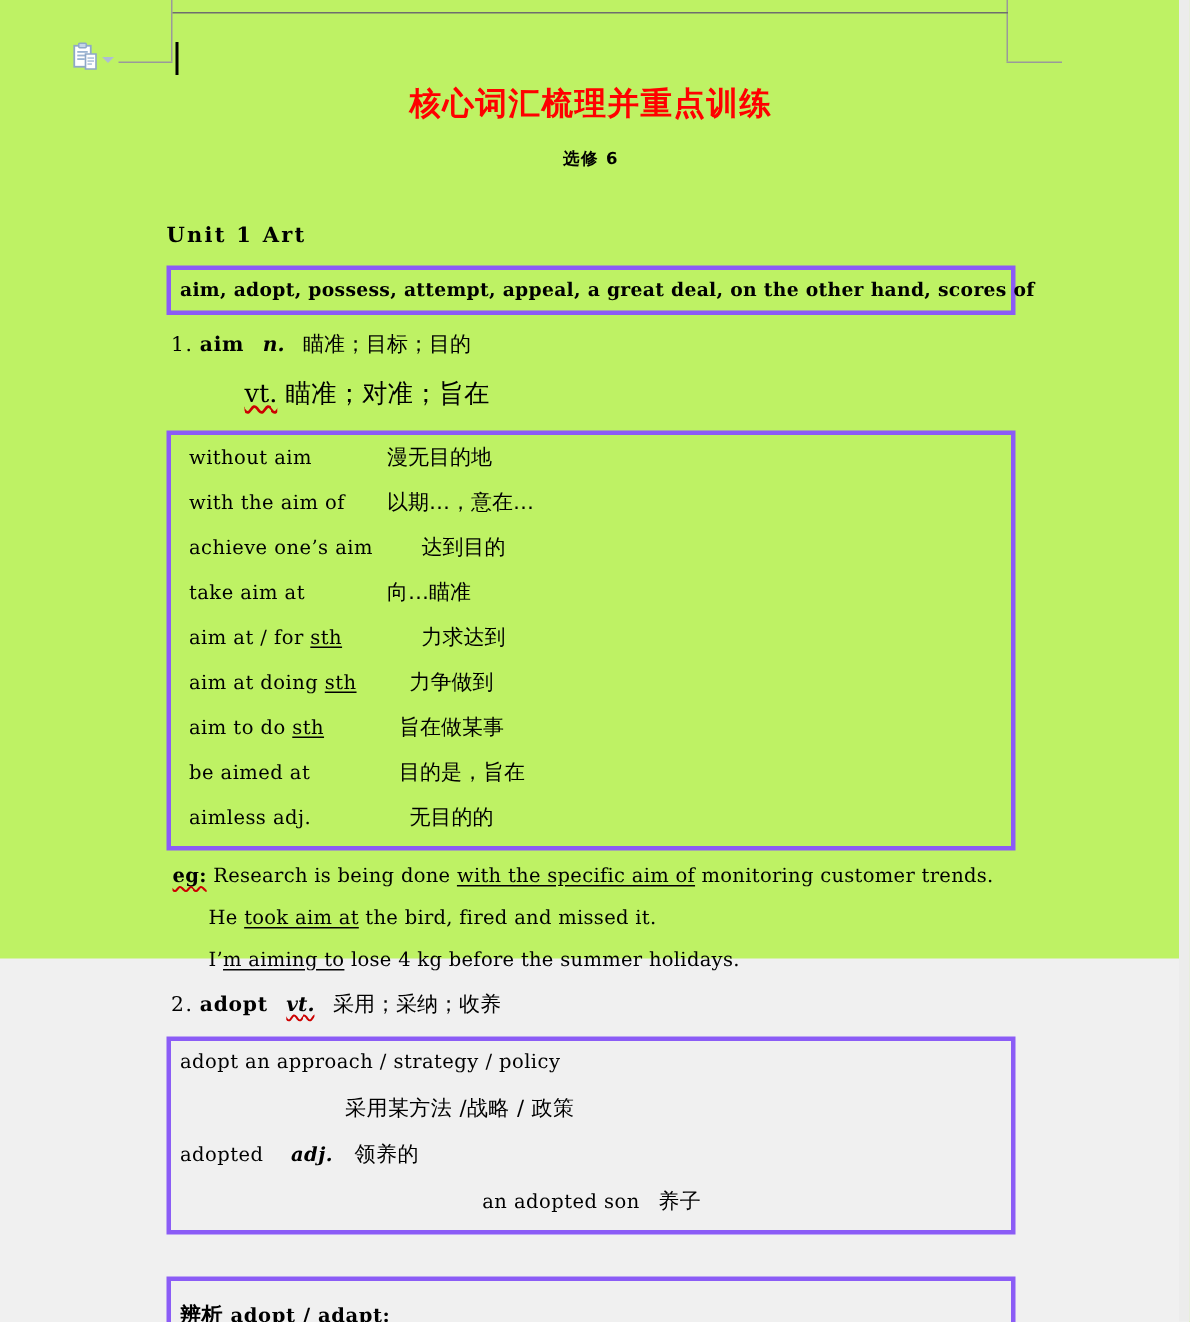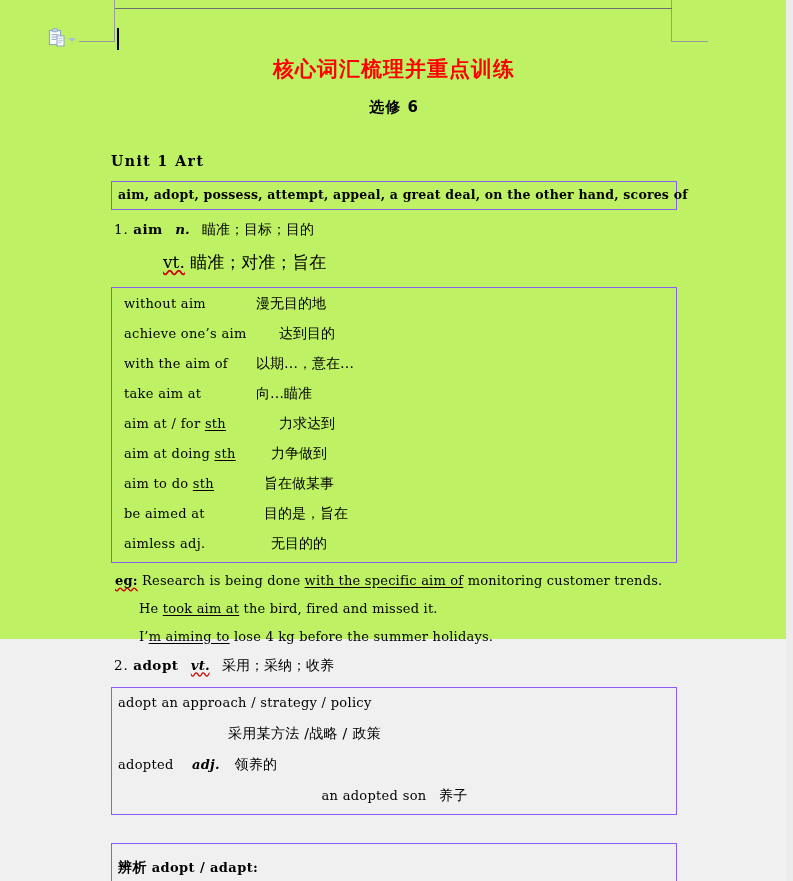--- a/index.html
+++ b/index.html
@@ -84,34 +84,34 @@
     font-weight: bold;
     font-size: 21px;
     letter-spacing: 1px;
     margin-top: 57px;
     line-height: 1.2;
   }
   .subtitle {
     text-align: center;
     font-family: "DejaVu Sans", sans-serif;
     font-weight: bold;
-    font-size: 15px;
+    font-size: 11px;
     margin-top: 16px;
     letter-spacing: 1px;
   }
   .unit-head {
     font-family: "DejaVu Serif", serif;
     font-weight: bold;
     font-size: 14px;
     letter-spacing: 1.5px;
     margin-top: 36px;
   }
 
   .box {
-    border: 1px solid #8b5cf6;
+    border: 3px solid #8b5cf6;
     box-sizing: border-box;
     font-family: "DejaVu Serif", serif;
     font-size: 13px;
     line-height: 1.0;
   }
   .box.tight {
     padding: 7px 5px 7px 6px;
   }
   .box.list {
     padding: 8px 5px 10px 6px;
@@ -257,27 +257,27 @@
     </div>
 
     <div class="box list" style="margin-top:13px;">
 
       <div class="phrase-row">
         <span class="en" style="width:132px">without aim</span>
         <span class="zh">漫无目的地</span>
       </div>
 
       <div class="phrase-row">
+        <span class="en" style="width:132px">with the aim of</span>
+        <span class="zh">以期…，意在…</span>
+      </div>
+
+      <div class="phrase-row">
         <span class="en" style="width:155px">achieve one’s aim</span>
         <span class="zh">达到目的</span>
-      </div>
-
-      <div class="phrase-row">
-        <span class="en" style="width:132px">with the aim of</span>
-        <span class="zh">以期…，意在…</span>
       </div>
 
       <div class="phrase-row">
         <span class="en" style="width:132px">take aim at</span>
         <span class="zh">向…瞄准</span>
       </div>
 
       <div class="phrase-row">
         <span class="en" style="width:155px"><span>aim at / for </span><span class="sp u">sth</span></span>
         <span class="zh">力求达到</span>

